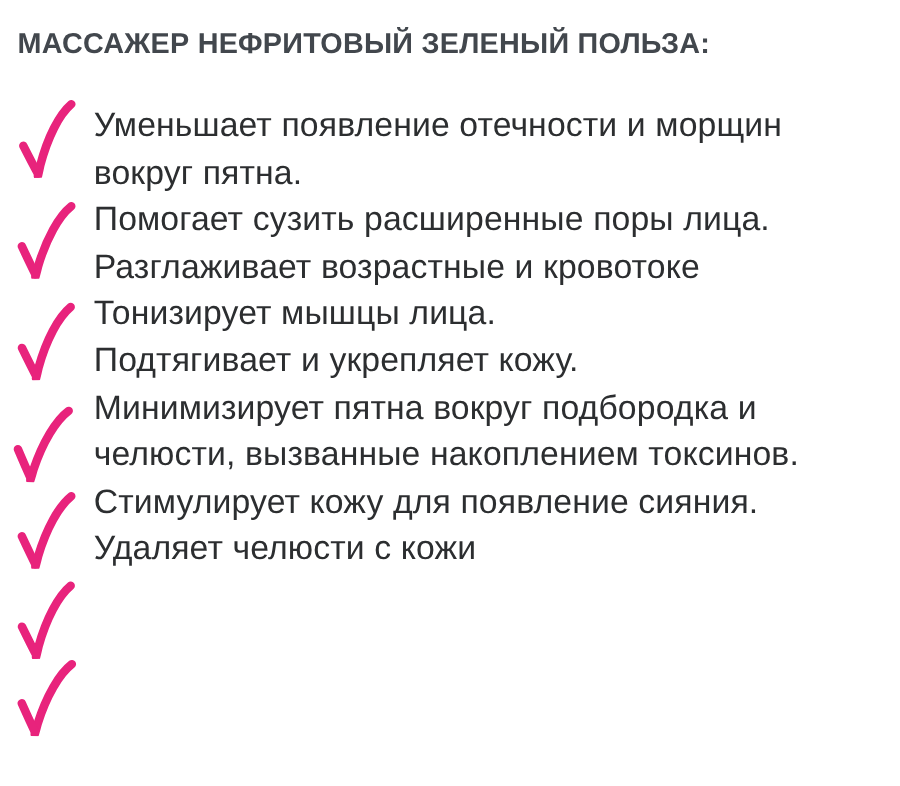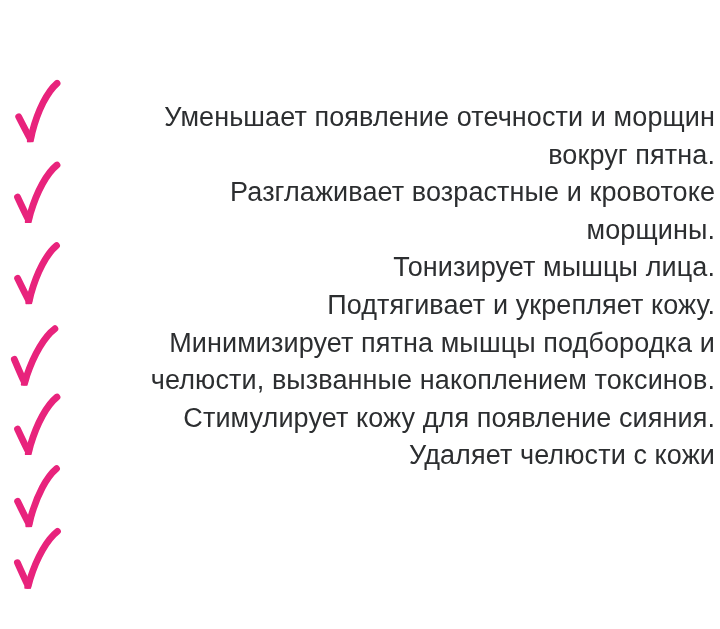--- a/index.html
+++ b/index.html
@@ -19,23 +19,22 @@
     font-size: 23px;
     line-height: 31px;
     font-weight: 700;
     letter-spacing: 0.2px;
     color: #42474d;
     white-space: nowrap;
   }
   .benefit-lines {
     position: absolute;
     left: 75px;
-    top: 99px;
+    top: 82px;
     width: 640px;
-    text-align: right;
   }
   .benefit-line {
     font-size: 27px;
     line-height: 37.6px;
     height: 37.6px;
     font-weight: 400;
     color: #2c2e30;
     letter-spacing: 0.1px;
     white-space: nowrap;
   }
@@ -51,20 +50,21 @@
   .check-4 { left: 10px; top: 324px; transform: rotate(2deg); }
   .check-5 { left: 13px; top: 393px; transform: rotate(0deg); }
   .check-6 { left: 13px; top: 465px; transform: rotate(-1deg); }
   .check-7 { left: 13px; top: 527px; transform: rotate(1deg); }
 </style>
 </head>
 <body>
 
 <div class="canvas">
 
+  <h1 class="page-title">МАССАЖЕР НЕФРИТОВЫЙ ЗЕЛЕНЫЙ ПОЛЬЗА:</h1>
 
   <span class="check check-1">
     <svg viewBox="0 0 48 62" xmlns="http://www.w3.org/2000/svg">
       <path d="M 44 4 C 34 12 24 30 17.5 52 C 16.8 55 16 58 15.3 60.5" fill="none" stroke="#e8237c" stroke-width="6.8" stroke-linecap="round"></path>
       <path d="M 4.5 36 C 8 43.5 11.5 51 15.3 58.5" fill="none" stroke="#e8237c" stroke-width="6.8" stroke-linecap="round"></path>
     </svg>
   </span>
   <span class="check check-2">
     <svg viewBox="0 0 48 62" xmlns="http://www.w3.org/2000/svg">
       <path d="M 44 4 C 34 12 24 30 17.5 52 C 16.8 55 16 58 15.3 60.5" fill="none" stroke="#e8237c" stroke-width="6.8" stroke-linecap="round"></path>
@@ -98,23 +98,23 @@
   <span class="check check-7">
     <svg viewBox="0 0 48 62" xmlns="http://www.w3.org/2000/svg">
       <path d="M 44 4 C 34 12 24 30 17.5 52 C 16.8 55 16 58 15.3 60.5" fill="none" stroke="#e8237c" stroke-width="6.8" stroke-linecap="round"></path>
       <path d="M 4.5 36 C 8 43.5 11.5 51 15.3 58.5" fill="none" stroke="#e8237c" stroke-width="6.8" stroke-linecap="round"></path>
     </svg>
   </span>
 
   <div class="benefit-lines">
     <div class="benefit-line">Уменьшает появление отечности и морщин</div>
     <div class="benefit-line">вокруг пятна.</div>
+    <div class="benefit-line">Помогает сузить расширенные поры лица.</div>
     <div class="benefit-line">Разглаживает возрастные и кровотоке</div>
-    <div class="benefit-line">морщины.</div>
     <div class="benefit-line">Тонизирует мышцы лица.</div>
     <div class="benefit-line">Подтягивает и укрепляет кожу.</div>
-    <div class="benefit-line">Минимизирует пятна мышцы подбородка и</div>
+    <div class="benefit-line">Минимизирует пятна вокруг подбородка и</div>
     <div class="benefit-line">челюсти, вызванные накоплением токсинов.</div>
     <div class="benefit-line">Стимулирует кожу для появление сияния.</div>
     <div class="benefit-line">Удаляет челюсти с кожи</div>
   </div>
 
 </div>
 
 </body></html>

